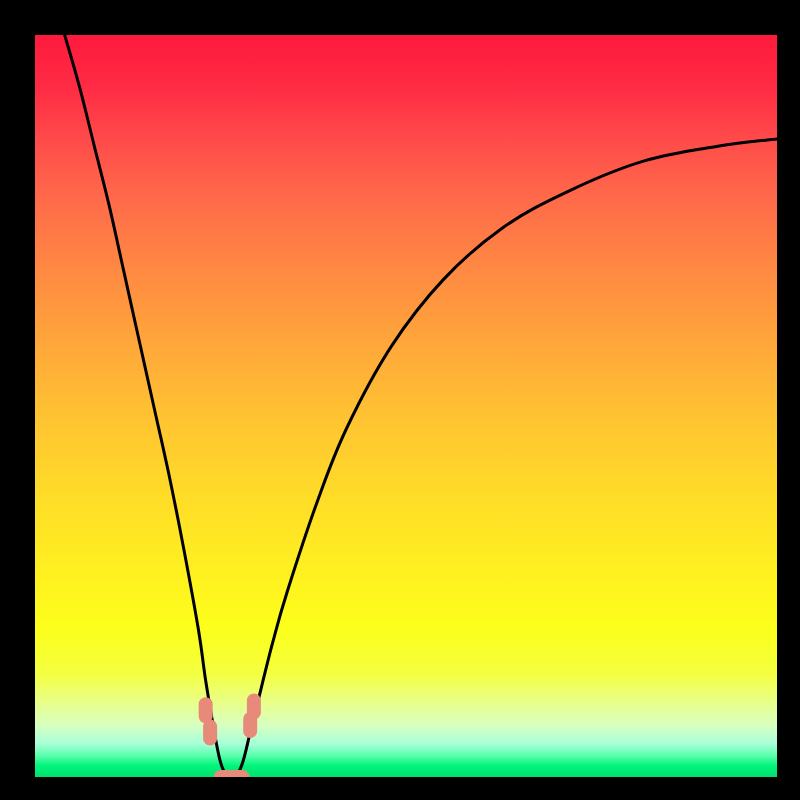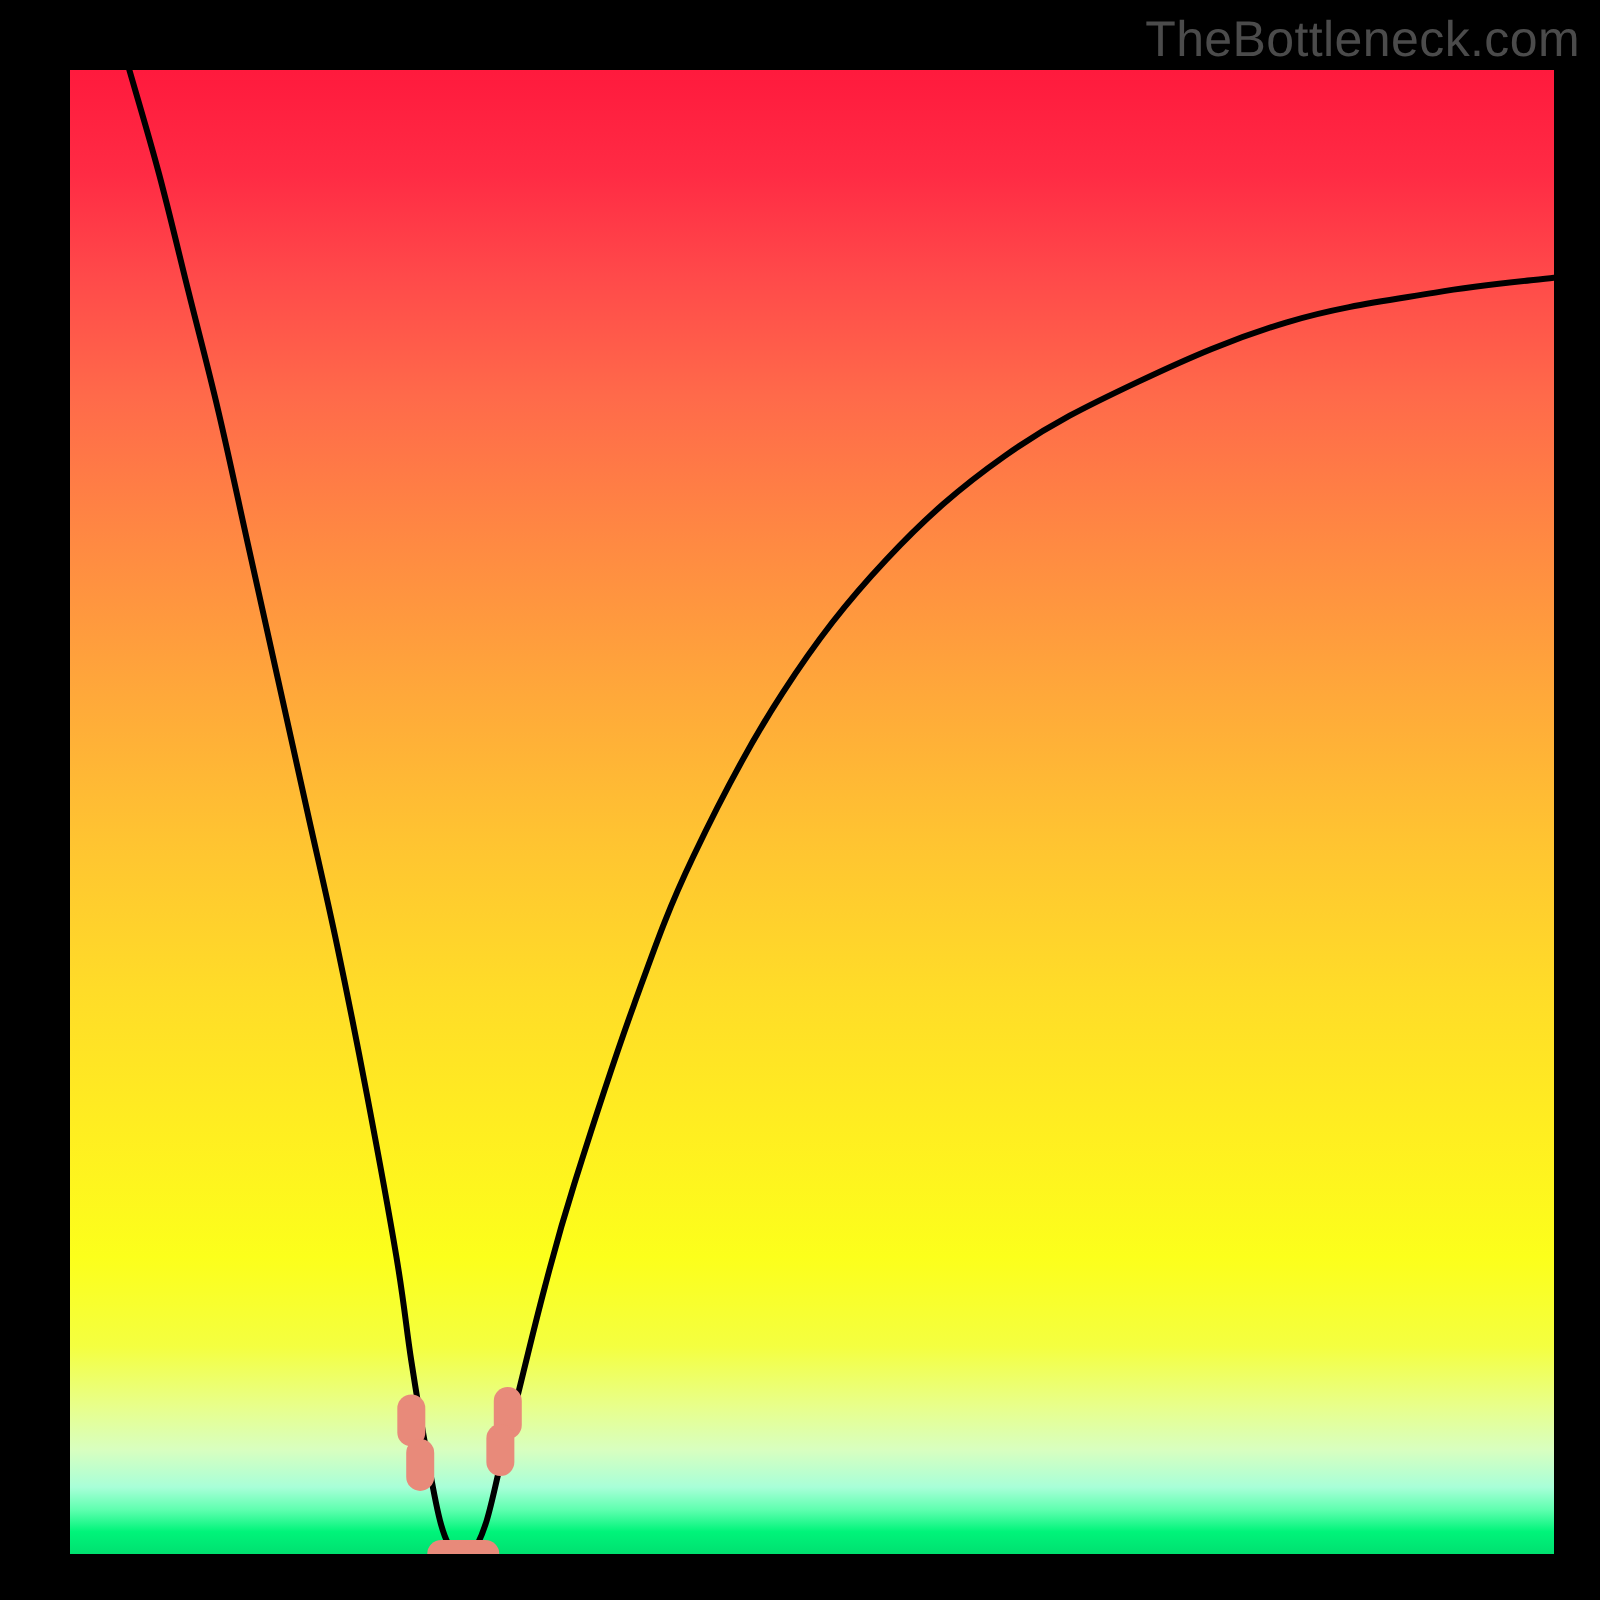--- a/index.html
+++ b/index.html
@@ -70,14 +70,13 @@
       <path id="curve-path" fill="none" stroke="#000000" stroke-width="3" stroke-linecap="round" d="M 29.68 0.00 C 32.35 9.35, 39.18 31.91, 44.52 51.94 C 49.86 71.97, 54.02 89.93, 59.36 111.30 C 64.70 132.67, 68.86 147.95, 74.20 170.66 C 79.54 193.37, 83.70 213.40, 89.04 237.44 C 94.38 261.48, 98.54 280.18, 103.88 304.22 C 109.22 328.26, 113.38 346.96, 118.72 371.00 C 124.06 395.04, 128.22 412.40, 133.56 437.78 C 138.90 463.16, 143.06 483.93, 148.40 511.98 C 153.74 540.03, 159.23 569.56, 163.24 593.60 C 167.25 617.64, 167.99 628.18, 170.66 645.54 C 173.33 662.90, 175.41 675.37, 178.08 690.06 C 180.75 704.75, 182.83 717.81, 185.50 727.16 C 188.17 736.51, 190.25 739.33, 192.92 742.00 C 195.59 744.67, 197.67 744.67, 200.34 742.00 C 203.01 739.33, 205.09 735.17, 207.76 727.16 C 210.43 719.15, 212.51 708.16, 215.18 697.48 C 217.85 686.80, 218.59 683.83, 222.60 667.80 C 226.61 651.77, 232.10 628.47, 237.44 608.44 C 242.78 588.41, 244.27 581.88, 252.28 556.50 C 260.29 531.12, 271.28 496.84, 281.96 467.46 C 292.64 438.08, 298.28 421.31, 311.64 393.26 C 325.00 365.21, 338.80 338.35, 356.16 311.64 C 373.52 284.93, 388.07 266.23, 408.10 244.86 C 428.13 223.49, 444.75 208.95, 467.46 192.92 C 490.17 176.89, 508.86 167.84, 534.24 155.82 C 559.62 143.80, 581.73 134.15, 608.44 126.14 C 635.15 118.13, 658.60 115.31, 682.64 111.30 C 706.68 107.29, 731.32 105.22, 742.00 103.88"></path>
       <g id="markers-group">
           <rect x="163.66" y="662.22" width="14" height="26" rx="7" ry="7" fill="#e88a7a"></rect>
           <rect x="168.11" y="684.48" width="14" height="26" rx="7" ry="7" fill="#e88a7a"></rect>
           <rect x="211.89" y="658.51" width="14" height="26" rx="7" ry="7" fill="#e88a7a"></rect>
           <rect x="208.18" y="677.06" width="14" height="26" rx="7" ry="7" fill="#e88a7a"></rect>
           <rect x="178.63" y="735.00" width="36" height="14" rx="7" ry="7" fill="#e88a7a"></rect>
         </g>
     </svg>
   </div>
-  <div class="watermark">TheBottleneck.com</div>
 </div>
 
 </body></html>

